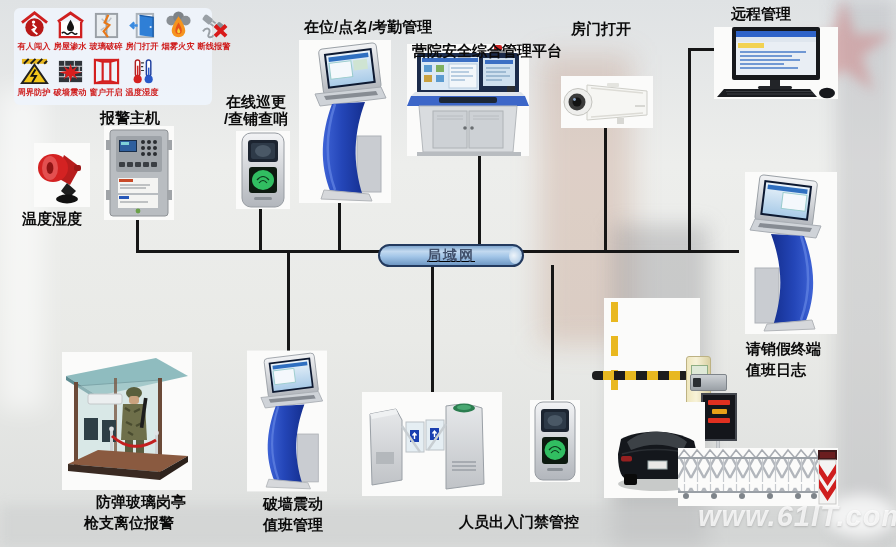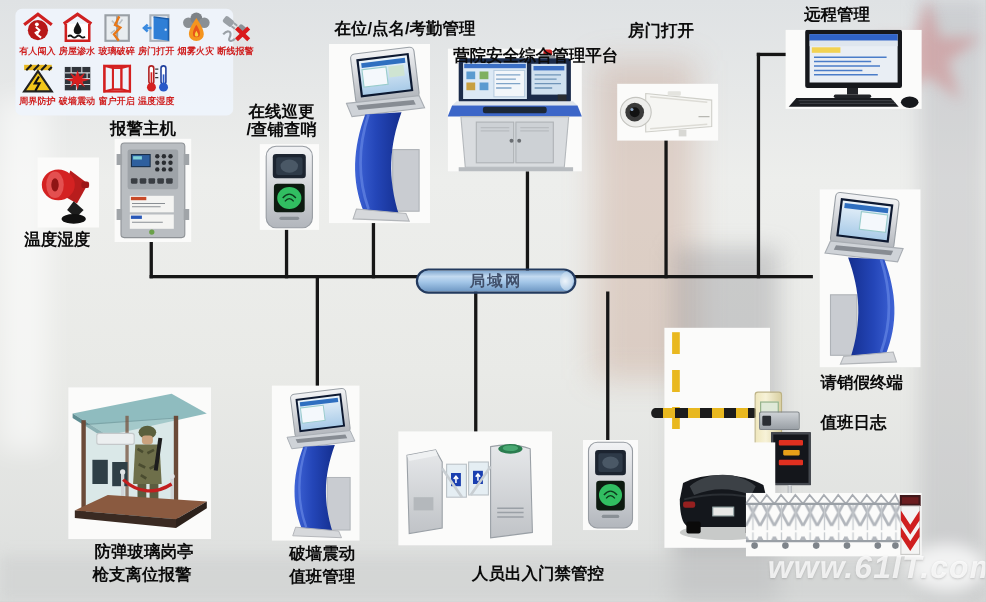--- a/index.html
+++ b/index.html
@@ -13,21 +13,21 @@
   .dev{position:absolute;}
   
   .panel{position:absolute;left:14px;top:8px;width:198px;height:97px;background:rgba(238,244,251,.96);
          border-radius:6px;display:grid;grid-template-columns:repeat(6,1fr);padding:3px 2px;box-sizing:border-box;}
   .cell{display:flex;flex-direction:column;align-items:center;justify-content:flex-start;}
   .cell svg{width:29px;height:29px;display:block;}
   .cell .ic-lbl{font-size:9px;font-weight:bold;color:#cf1f1f;white-space:nowrap;transform:scale(.92);}
   
   .lan{position:absolute;left:378px;top:244px;width:146px;height:23px;border:2px solid #233a5e;border-radius:12px;
        background:linear-gradient(180deg,#7fa6cf 0%,#c3daf0 28%,#a3c6e8 55%,#6f98c4 100%);
-       display:flex;align-items:center;justify-content:center;box-sizing:border-box;}
+       display:flex;align-items:center;justify-content:center;box-sizing:border-box;text-decoration:underline;}
   .lan .cap{position:absolute;right:1px;top:1px;width:12px;height:17px;border-radius:50%;
             background:radial-gradient(circle at 40% 50%,#eef4fa 0%,#b9d2ea 70%,#8fb2d6 100%);}
   .lan span{font-size:14px;font-weight:bold;color:#41506b;letter-spacing:2px;}
   .wm{position:absolute;left:698px;top:500px;font-size:29px;font-weight:bold;font-style:italic;
       color:rgba(255,255,255,.78);letter-spacing:1px;text-shadow:0 1px 2px rgba(120,120,120,.35);}
   .led{position:absolute;left:701px;top:393px;width:36px;height:48px;background:#14161b;border:2px solid #44484f;
        box-sizing:border-box;display:flex;flex-direction:column;gap:4px;align-items:center;padding-top:5px;}
   .led i{display:block;height:5px;border-radius:1px;}
   .arm{position:absolute;left:592px;top:371px;width:97px;height:9px;border-radius:4px;
        background:repeating-linear-gradient(90deg,#1c1c1c 0 11px,#e8b820 11px 22px);}
@@ -489,22 +489,22 @@
 
 <div class="lbl" style="left:100px;top:109px;">报警主机</div>
 <div class="lbl" style="left:22px;top:210px;">温度湿度</div>
 <div class="lbl" style="left:226px;top:93px;">在线巡更</div>
 <div class="lbl" style="left:224px;top:110px;">/查铺查哨</div>
 <div class="lbl" style="left:288px;top:18px;margin-left:16px;">在位/点名/考勤管理</div>
 <div class="lbl" style="left:412px;top:18px;margin-top:24px;">营院安全综合管理平台</div>
 <div class="lbl" style="left:571px;top:20px;">房门打开</div>
 <div class="lbl" style="left:731px;top:5px;">远程管理</div>
 <div class="lbl" style="left:746px;top:340px;">请销假终端</div>
-<div class="lbl" style="left:746px;top:361px;margin-top:15px;">值班日志</div>
-<div class="lbl" style="left:86px;top:493px;">防弹玻璃岗亭</div>
+<div class="lbl" style="left:746px;top:361px;">值班日志</div>
+<div class="lbl" style="left:96px;top:493px;">防弹玻璃岗亭</div>
 <div class="lbl" style="left:84px;top:514px;">枪支离位报警</div>
 <div class="lbl" style="left:263px;top:495px;">破墙震动</div>
 <div class="lbl" style="left:263px;top:516px;">值班管理</div>
-<div class="lbl" style="left:429px;top:513px;">人员出入门禁管控</div>
+<div class="lbl" style="left:459px;top:513px;">人员出入门禁管控</div>
 
 <div class="wm">www.61IT.com</div>
 
 </div>
 
 </body></html>

